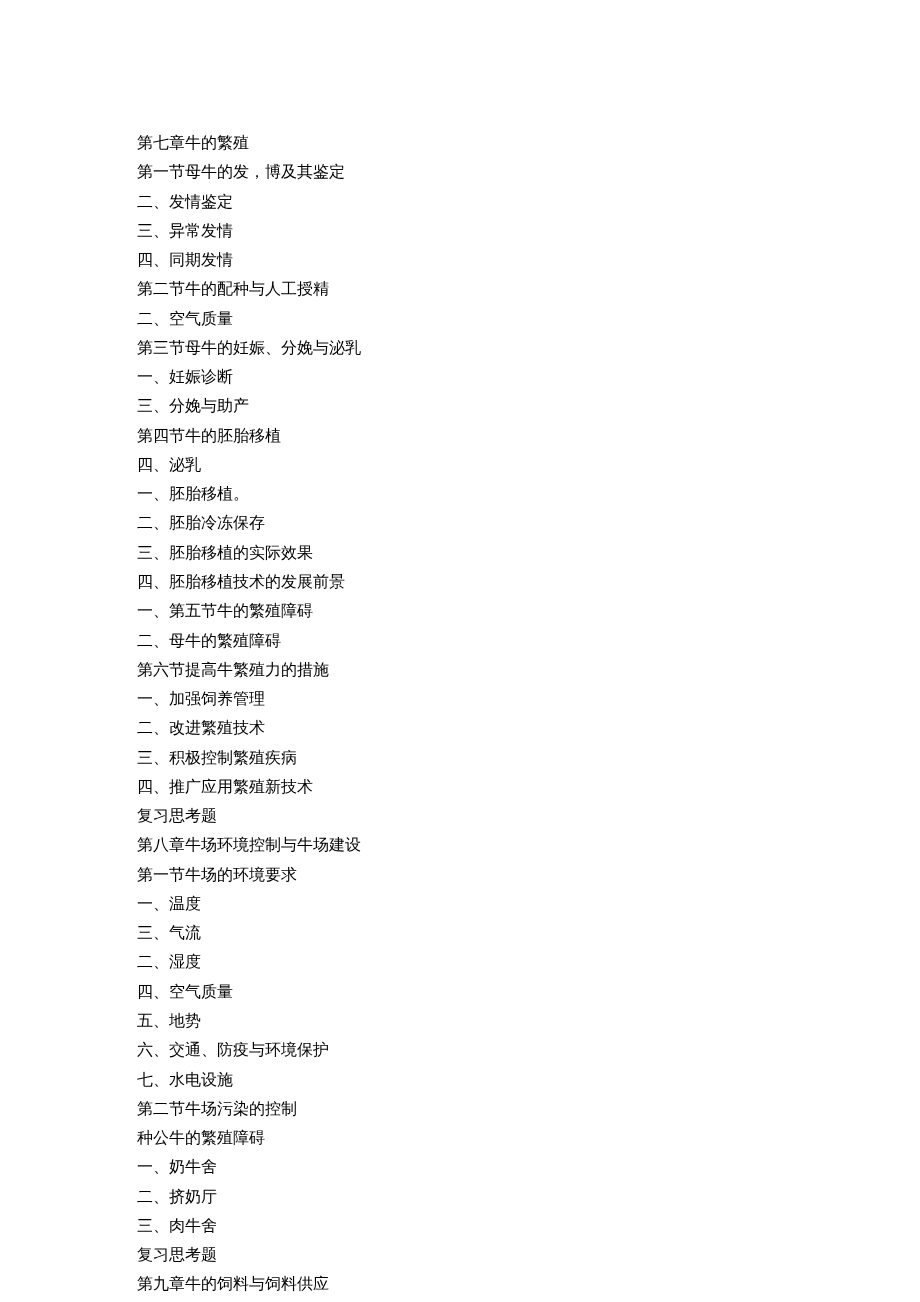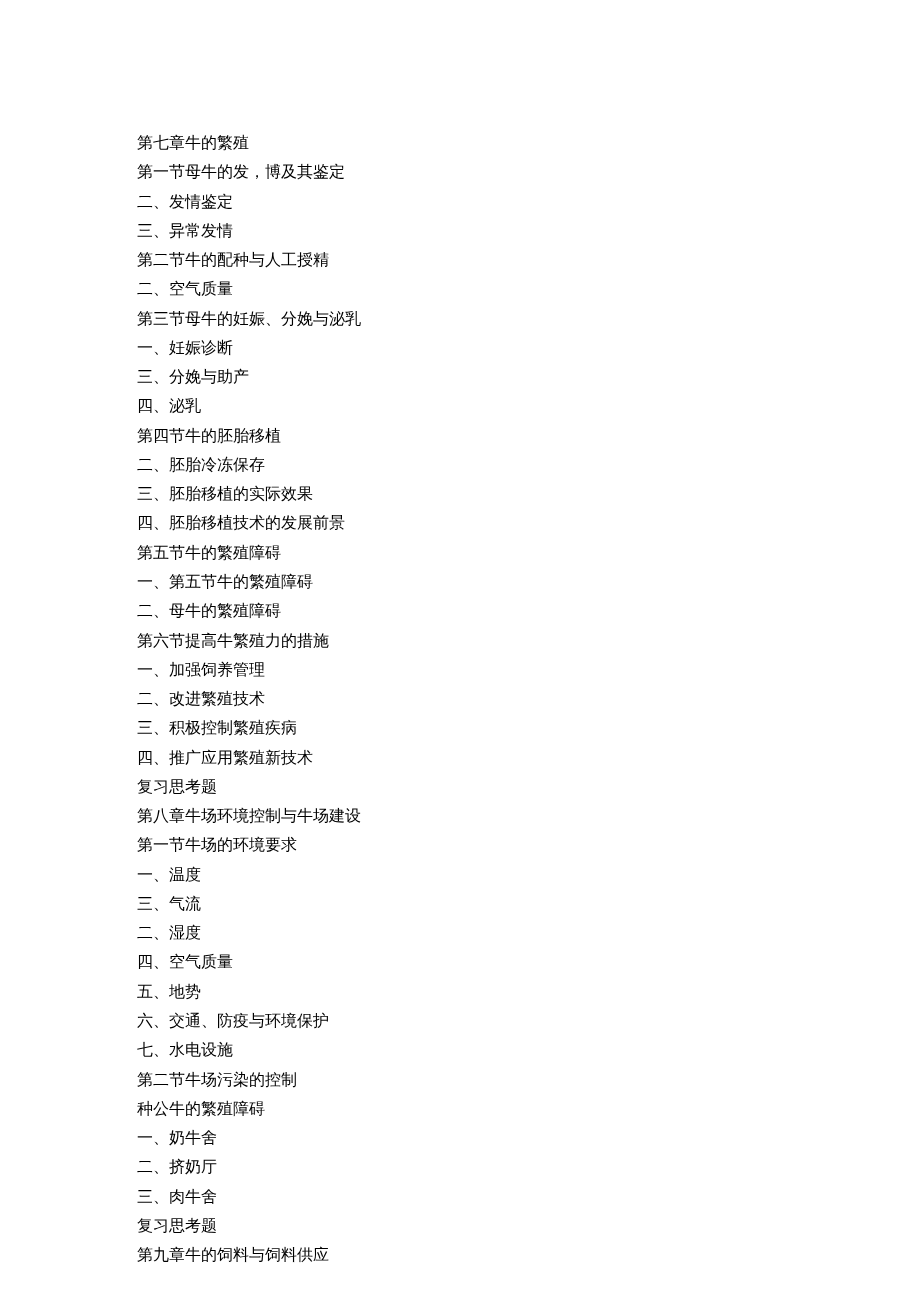--- a/index.html
+++ b/index.html
@@ -22,31 +22,32 @@
     }
   </style>
 </head>
 <body>
 
 <div>
   <div class="content-line">第七章牛的繁殖</div>
   <div class="content-line">第一节母牛的发，博及其鉴定</div>
   <div class="content-line">二、发情鉴定</div>
   <div class="content-line">三、异常发情</div>
+  <div class="content-line">四、同期发情</div>
   <div class="content-line">第二节牛的配种与人工授精</div>
   <div class="content-line">二、空气质量</div>
   <div class="content-line">第三节母牛的妊娠、分娩与泌乳</div>
   <div class="content-line">一、妊娠诊断</div>
   <div class="content-line">三、分娩与助产</div>
+  <div class="content-line">第四节牛的胚胎移植</div>
   <div class="content-line">四、泌乳</div>
-  <div class="content-line">第四节牛的胚胎移植</div>
+  <div class="content-line">一、胚胎移植。</div>
   <div class="content-line">二、胚胎冷冻保存</div>
   <div class="content-line">三、胚胎移植的实际效果</div>
   <div class="content-line">四、胚胎移植技术的发展前景</div>
-  <div class="content-line">第五节牛的繁殖障碍</div>
   <div class="content-line">一、第五节牛的繁殖障碍</div>
   <div class="content-line">二、母牛的繁殖障碍</div>
   <div class="content-line">第六节提高牛繁殖力的措施</div>
   <div class="content-line">一、加强饲养管理</div>
   <div class="content-line">二、改进繁殖技术</div>
   <div class="content-line">三、积极控制繁殖疾病</div>
   <div class="content-line">四、推广应用繁殖新技术</div>
   <div class="content-line">复习思考题</div>
   <div class="content-line">第八章牛场环境控制与牛场建设</div>
   <div class="content-line">第一节牛场的环境要求</div>

